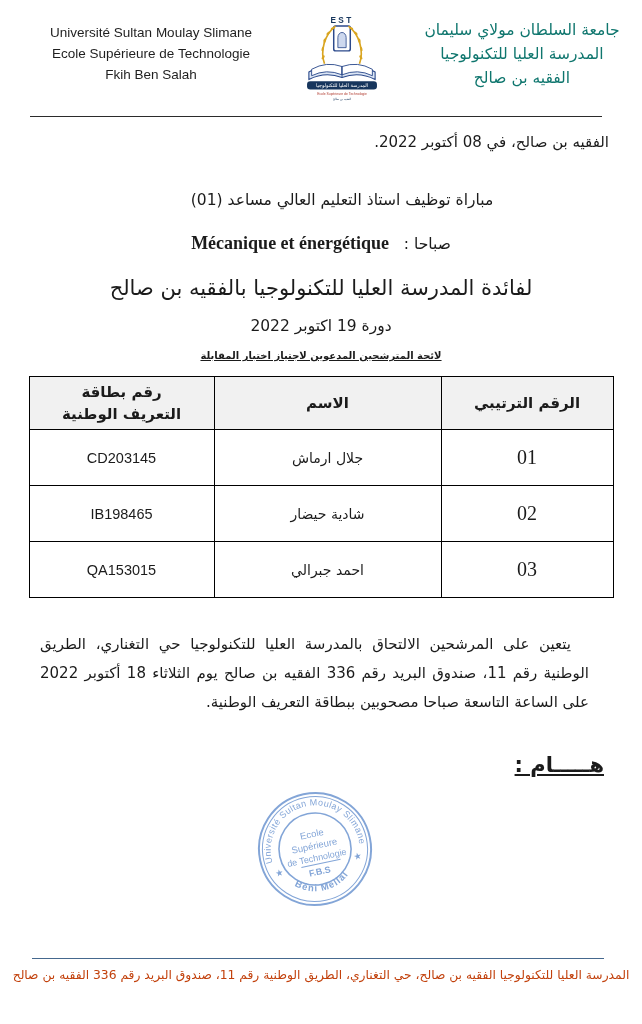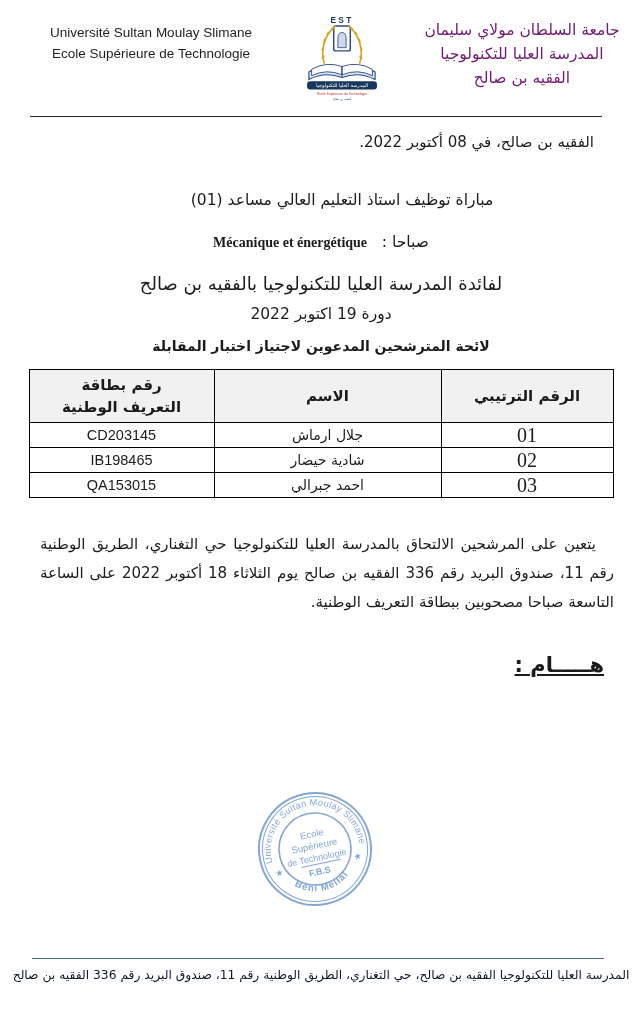--- a/index.html
+++ b/index.html
@@ -31,50 +31,50 @@
     color: #1f1f1f;
     font-weight: 500;
   }
   .logo-box { width: 92px; height: 94px; }
   .header-ar {
     width: 200px;
     margin-top: 4px;
     text-align: center;
     font-size: 15.5px;
     line-height: 24px;
-    color: #701a75;
+    color: #0f766e;
     direction: rtl;
   }
   .top-rule {
     border: none;
     border-top: 1.6px solid #2b2b2b;
     margin: 8px 40px 0 30px;
   }
   
   .date-line {
     direction: rtl;
     text-align: right;
-    padding-right: 48px;
+    padding-right: 33px;
     margin-top: 16px;
     font-size: 15px;
   }
   
   .t-center { text-align: center; direction: rtl; }
   .title-competition { margin-top: 40px; font-size: 15.5px; padding-left: 42px; }
   .title-specialty   { margin-top: 24px; font-size: 15.5px; }
   .title-specialty .fr-bold {
     font-family: "Liberation Serif", serif;
     font-weight: bold;
-    font-size: 14px;
+    font-size: 18px;
     direction: ltr;
     unicode-bidi: embed;
   }
-  .title-beneficiary { margin-top: 22px; font-size: 18px; }
-  .title-session     { margin-top: 11px; font-size: 15.5px; }
-  .title-list        { margin-top: 15px; font-size: 14px; font-weight: bold; }
+  .title-beneficiary { margin-top: 22px; font-size: 21px; }
+  .title-session     { margin-top: 17px; font-size: 15.5px; }
+  .title-list        { margin-top: 15px; font-size: 10px; font-weight: bold; text-decoration: underline; }
   
   .cand-table {
     direction: rtl;
     border-collapse: collapse;
     margin: 15px auto 0 auto;
     width: 584px;
     table-layout: fixed;
   }
   .cand-table th, .cand-table td {
     border: 1.4px solid #000;
@@ -82,39 +82,39 @@
     vertical-align: middle;
   }
   .cand-table th {
     background: #f1f1f1;
     font-size: 15px;
     font-weight: bold;
     height: 53px;
     line-height: 22px;
     padding: 2px 22px;
   }
-  .cand-table td { height: 25px; font-size: 14px; padding: 0 4px; }
+  .cand-table td { height: 25px; font-size: 14px; padding: 16px 4px; }
   .col-num  { width: 172px; }
   .col-name { width: 227px; }
   .col-id   { width: 185px; }
   td.cell-num {
     font-family: "Liberation Serif", serif;
     font-size: 20px;
     direction: ltr;
   }
   td.cell-id {
     font-family: "Liberation Sans", sans-serif;
     font-size: 14.5px;
     direction: ltr;
   }
   
   .para {
     direction: rtl;
     text-align: justify;
-    margin: 0 28px 0 40px;
+    margin: 0 53px 0 40px;
     font-size: 15px;
     line-height: 29px;
   }
   .para-1 { margin-top: 32px; text-indent: 18px; }
   .important-label {
     direction: rtl;
     text-align: right;
     padding-right: 38px;
     margin-top: 36px;
     font-size: 21px;
@@ -136,33 +136,34 @@
   .footer-rule {
     border: none;
     border-top: 1.4px solid #45688e;
     margin: 0 38px 0 32px;
   }
   .footer-address {
     direction: rtl;
     text-align: center;
     margin-top: 9px;
     font-size: 12.3px;
-    color: #0f172a;
+    color: #c2410c;
   }
 </style>
 </head>
 <body>
 
 <div class="page">
 
   <div class="header">
 
     <div class="header-fr">
       <div>Université Sultan Moulay Slimane</div>
       <div>Ecole Supérieure de Technologie</div>
+      <div>Fkih Ben Salah</div>
     </div>
 
     <div class="logo-box">
       <svg viewBox="0 0 100 102" width="92" height="94" xmlns="http://www.w3.org/2000/svg">
 
         <text x="50" y="10" text-anchor="middle" font-family="Liberation Sans, sans-serif" font-size="9" font-weight="bold" letter-spacing="2.5" fill="#17365d">EST</text>
 
         <rect x="41" y="13" width="18" height="27" rx="2" fill="#ffffff" stroke="#2c4a8c" stroke-width="1.6"></rect>
         <path d="M45.5,36.5 v-11 a4.5,5.5 0 0 1 9,0 v11 z" fill="#cdd8ee" stroke="#2c4a8c" stroke-width="0.9"></path>
 

